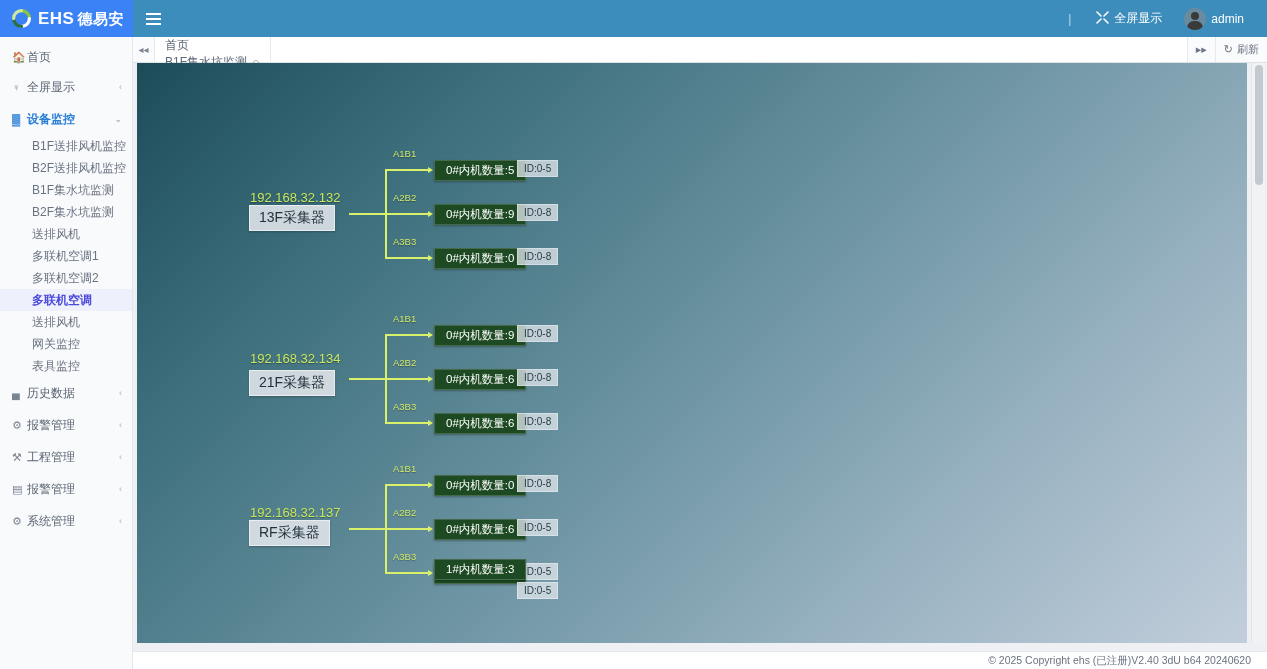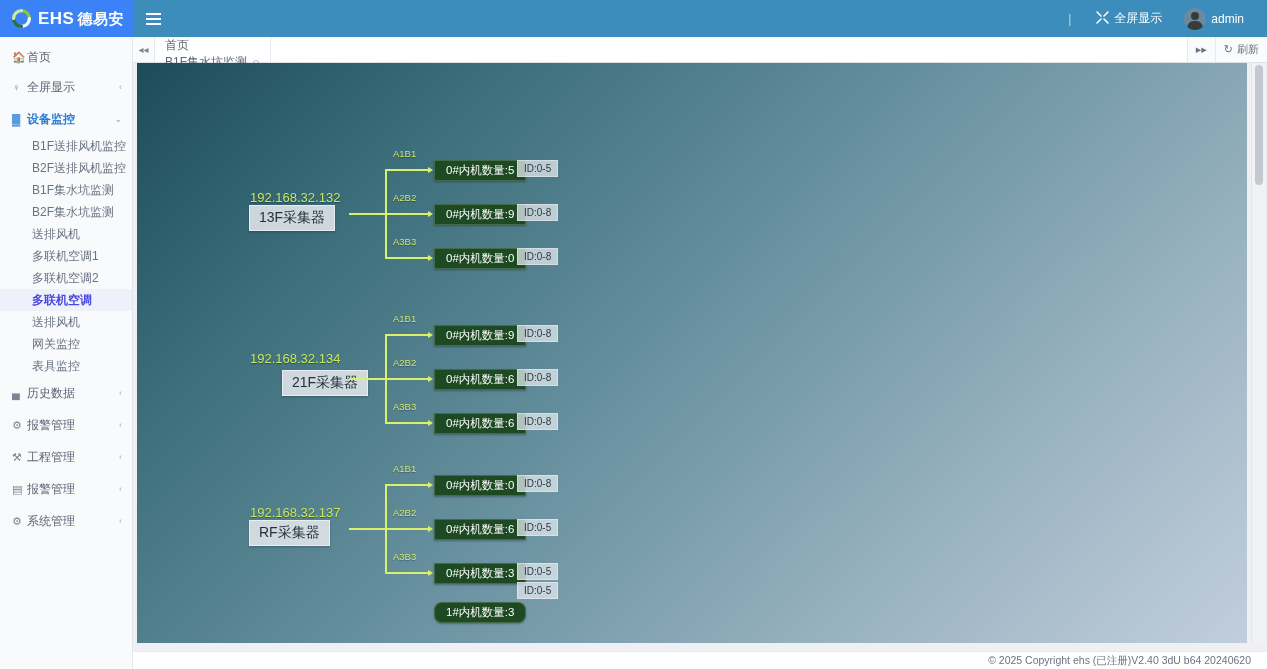--- a/index.html
+++ b/index.html
@@ -328,21 +328,21 @@
         <div class="unit-box" style="left: 297px; top: 141px;">0#内机数量:9</div>
         <div class="id-box" style="left: 380px; top: 141px;">ID:0-8</div>
         <div class="branch-label" style="left: 256px; top: 173px;">A3B3</div>
         <div class="link h" style="left: 248px; top: 194px; width: 45px;"></div>
         <div class="arrow" style="left: 291px; top: 191.5px;"></div>
         <div class="unit-box" style="left: 297px; top: 185px;">0#内机数量:0</div>
         <div class="id-box" style="left: 380px; top: 185px;">ID:0-8</div>
       </div>
       <div class="cluster">
         <div class="ip-label" style="left: 113px; top: 288px;">192.168.32.134</div>
-        <div class="node-box" style="left: 112px; top: 307px; margin-left: 33px;">21F采集器</div>
+        <div class="node-box" style="left: 112px; top: 307px;">21F采集器</div>
         <div class="link h" style="left: 212px; top: 315px; width: 36px;"></div>
         <div class="link v" style="left: 248px; top: 271px; height: 88px;"></div>
         <div class="branch-label" style="left: 256px; top: 250px;">A1B1</div>
         <div class="link h" style="left: 248px; top: 271px; width: 45px;"></div>
         <div class="arrow" style="left: 291px; top: 268.5px;"></div>
         <div class="unit-box" style="left: 297px; top: 262px;">0#内机数量:9</div>
         <div class="id-box" style="left: 380px; top: 262px;">ID:0-8</div>
         <div class="branch-label" style="left: 256px; top: 294px;">A2B2</div>
         <div class="link h" style="left: 248px; top: 315px; width: 45px;"></div>
         <div class="arrow" style="left: 291px; top: 312.5px;"></div>
@@ -367,21 +367,21 @@
         <div class="branch-label" style="left: 256px; top: 444px;">A2B2</div>
         <div class="link h" style="left: 248px; top: 465px; width: 45px;"></div>
         <div class="arrow" style="left: 291px; top: 462.5px;"></div>
         <div class="unit-box" style="left: 297px; top: 456px;">0#内机数量:6</div>
         <div class="id-box" style="left: 380px; top: 456px;">ID:0-5</div>
         <div class="branch-label" style="left: 256px; top: 488px;">A3B3</div>
         <div class="link h" style="left: 248px; top: 509px; width: 45px;"></div>
         <div class="arrow" style="left: 291px; top: 506.5px;"></div>
         <div class="unit-box" style="left: 297px; top: 500px;">0#内机数量:3</div>
         <div class="id-box" style="left: 380px; top: 500px;">ID:0-5</div>
-        <div class="unit-box" style="left: 297px; top: 539px; border-radius: 8px;">1#内机数量:3</div>
+        <div class="unit-box" style="left: 297px; top: 496px;">1#内机数量:3</div>
         <div class="id-box" style="left: 380px; top: 519px;">ID:0-5</div>
       </div>
     </div>
   <div id="canvas-scroll">
     <div class="thumb"></div>
   </div>
 </div>
 
 <div id="footer">
   <span>© 2025 Copyright ehs (已注册)V2.40 3dU b64 20240620</span>

